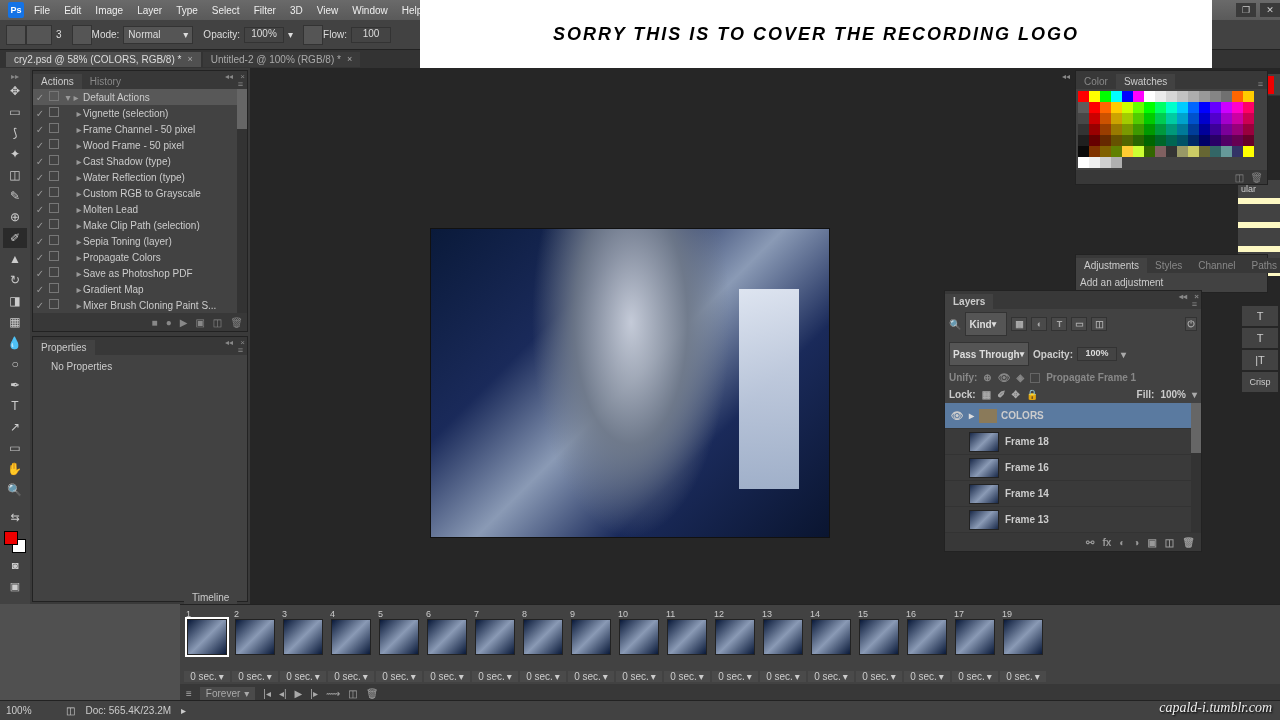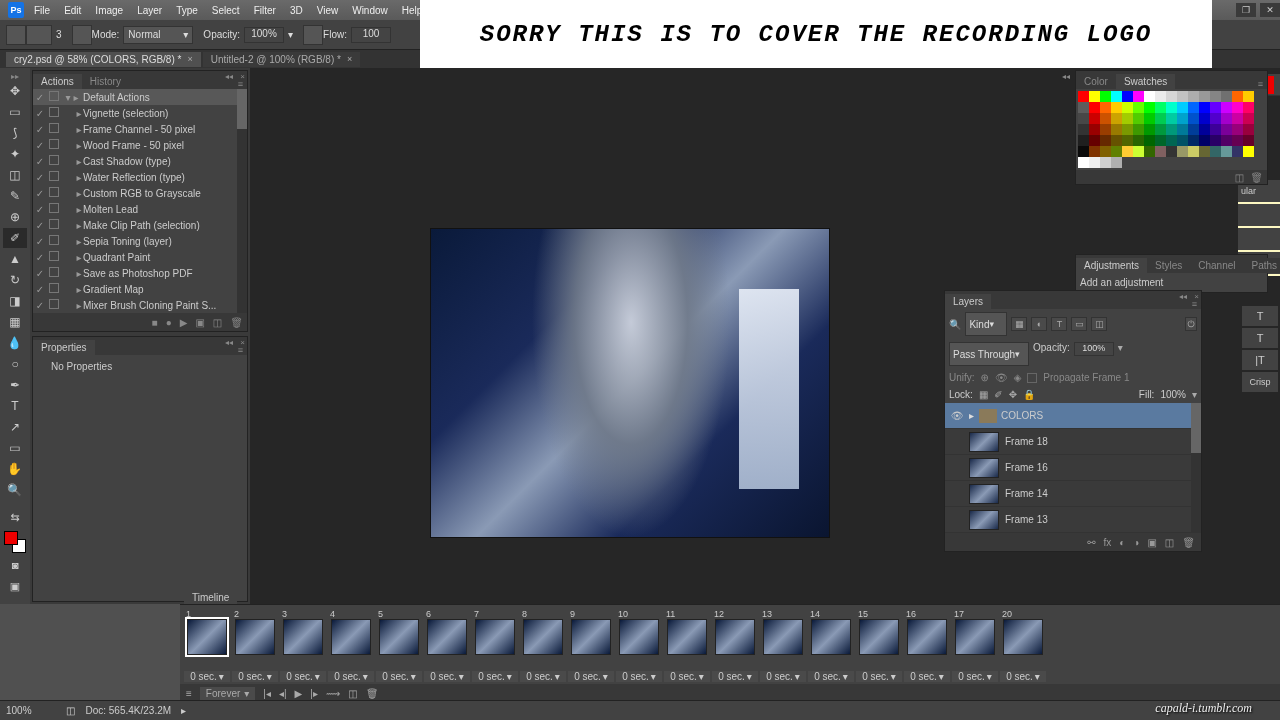--- a/index.html
+++ b/index.html
@@ -12,21 +12,21 @@
 .win-controls div { width: 20px; height: 14px; background: #3a3a3a; margin-left: 4px; color: #ccc; display: flex; align-items: center; justify-content: center; font-size: 9px; }
 
 .optionsbar { background: #424242; height: 30px; display: flex; align-items: center; padding: 0 6px; color: #ddd; border-bottom: 1px solid #222; position: relative; }
 .opt-group { display: flex; align-items: center; margin-right: 10px; gap: 4px; }
 .opt-icon { width: 20px; height: 20px; background: #555; border: 1px solid #333; }
 .opt-label { font-size: 10px; }
 .opt-select { background: #555; border: 1px solid #333; color: #ddd; padding: 1px 4px; font-size: 10px; height: 18px; min-width: 70px; display:flex; align-items:center; }
 .opt-input { background: #444; border: 1px solid #333; color: #ddd; width: 40px; height: 16px; font-size: 10px; text-align: center; }
 
 .white-banner { position: absolute; left: 420px; top: 0; width: 792px; height: 68px; background: #fff; display: flex; align-items: center; justify-content: center; z-index: 5; }
-.white-banner span { font-family: Liberation Mono, monospace; font-style: italic; font-weight: bold; font-size: 24px; letter-spacing: 2px; color: #000; text-align: right; }
+.white-banner span { font-family: Liberation Sans, sans-serif; font-style: italic; font-weight: bold; font-size: 18px; letter-spacing: 2px; color: #000; text-align: right; }
 
 .tabsbar { background: #333; height: 18px; display: flex; align-items: center; padding-left: 6px; }
 .doc-tab { background: #505050; color: #ddd; padding: 2px 8px; margin-right: 2px; font-size: 10px; display: flex; align-items: center; }
 .doc-tab.inactive { background: #3a3a3a; color: #aaa; }
 .tab-close { margin-left: 6px; font-size: 9px; color: #aaa; }
 
 .main { display: flex; height: 536px; }
 .toolbar { width: 30px; background: #424242; display: flex; flex-direction: column; align-items: center; padding-top: 4px; gap: 1px; }
 .tool { width: 24px; height: 20px; display: flex; align-items: center; justify-content: center; color: #ccc; cursor: pointer; font-size: 12px; }
 .tool.active { background: #2a2a2a; }
@@ -68,25 +68,25 @@
 .color-panel { position:absolute; right:12px; top:70px; width:193px; z-index:7;}
 .color-body { padding: 2px; }
 .swatch-row { display: flex; }
 .swatch { width: 11px; height: 11px; }
 .swatch-footer { height:14px; background:#383838; display:flex; justify-content:flex-end; align-items:center; gap:6px; color:#888; padding:0 4px;}
 
 .red-swatch-strip { position:absolute; right:0; top:74px; width:40px; z-index:4;}
 .red-strip-item { height:22px; background:#424242; border-bottom:1px solid #333; display:flex; align-items:center; justify-content:center;}
 .red-big { width:28px; height:18px; background:#e00;}
 
-.layers-panel { position:absolute; right:78px; top:290px; width:258px; z-index:8;}
+.layers-panel { position:absolute; right:78px; top:290px; width:258px; z-index:8;font-weight:bold;}
 .layers-head-row { display:flex; align-items:center; padding:3px 4px; gap:4px; background:#424242;}
 .layers-select { background:#555; border:1px solid #333; color:#ddd; height:24px; font-size:9px; padding:0 3px; min-width:42px; display:flex; align-items:center;}
 .layers-filter-icon { width:16px; height:14px; background:#4a4a4a; border:1px solid #333; display:flex; align-items:center; justify-content:center; color:#aaa; font-size:9px;}
-.layers-row2 { display:flex; align-items:flex-start; padding:3px 4px; gap:4px; background:#424242;}
+.layers-row2 { display:flex; align-items:center; padding:3px 4px; gap:4px; background:#424242;}
 .layers-row2 .lbl { color:#ccc; font-size:10px;}
 .layers-row2 .val { background:#444; border:1px solid #333; color:#ddd; width:40px; height:14px; font-size:9px; text-align:center;}
 .layers-row3 { display:flex; align-items:center; padding:3px 4px; gap:6px; background:#424242; color:#888; font-size:10px;}
 .layers-row3 .chk { width:10px; height:10px; border:1px solid #666;}
 .lock-row { display:flex; align-items:center; padding:3px 4px; gap:6px; background:#424242; color:#ccc; font-size:10px;}
 .lock-icon { color:#aaa; font-size:10px;}
 .layer-list { max-height: 200px; overflow:hidden; position:relative; background:#3a3a3a;}
 .layer-item { display:flex; align-items:center; height:26px; border-bottom:1px solid #333; color:#ccc;}
 .layer-item.selected { background:#5a7aa0;}
 .layer-vis { width:24px; text-align:center; color:#ccc;}
@@ -95,40 +95,40 @@
 .layer-name { font-size:10px;}
 .layer-scroll { position:absolute; right:0; top:0; width:10px; height:100%; background:#333;}
 .layer-scroll-thumb { background:#666; width:100%; height:50px; position:absolute; top:0;}
 .layers-footer { height:18px; background:#383838; display:flex; align-items:center; justify-content:flex-end; gap:8px; padding:0 6px; color:#999;}
 .layers-footer span { font-size:10px; cursor:pointer;}
 
 .adj-panel { position:absolute; right:12px; top:254px; width:193px; z-index:7;}
 .adj-body { padding:4px; color:#ccc; font-size:10px;}
 
 .side-labels { position:absolute; right:0; top:180px; width:42px; z-index:4;}
-.side-lbl { height:24px; background:#424242; border-bottom:2px solid #fef9c3; color:#ccc; font-size:9px; display:flex; align-items:center; padding-left:3px;}
+.side-lbl { height:24px; background:#424242; border-bottom:6px solid #fef9c3; color:#ccc; font-size:9px; display:flex; align-items:center; padding-left:3px;}
 
 .timeline { position: absolute; left: 180px; right: 0; bottom: 22px; height: 94px; background: #424242; border-top:1px solid #222;}
 .timeline-tab { position:absolute; left:4px; top:-14px; background:#424242; color:#ccc; padding:1px 8px; font-size:10px;}
 .timeline-frames { display:flex; padding:4px 4px 0 4px; gap:2px; overflow:hidden; height:66px;}
 .tl-frame { width:46px; display:flex; flex-direction:column; align-items:center;}
 .tl-frame.selected .tl-thumb { outline:2px solid #fff;}
 .tl-num { color:#ccc; font-size:9px; align-self:flex-start; padding-left:2px;}
 .tl-thumb { width:40px; height:36px; background: linear-gradient(135deg,#0a1a3a,#8a9ab5,#0a1a3a); border:1px solid #222;}
 .tl-delays { display:flex; padding:0 4px; gap:2px;}
 .tl-delay { width:46px; text-align:center; color:#ccc; font-size:9px; background:#4a4a4a; display:flex; justify-content:center; gap:2px;}
 .tl-controls { height:18px; background:#383838; display:flex; align-items:center; padding:0 6px; gap:8px; color:#aaa; margin-top:2px;}
 .tl-controls .sel { background:#4a4a4a; padding:1px 6px; display:flex; align-items:center; gap:4px;}
 .tl-controls span { cursor:pointer;}
 
 .statusbar { position:absolute; left:0; right:0; bottom:0; height:20px; background:#424242; display:flex; align-items:center; color:#ccc; padding:0 6px; gap:10px; border-top:1px solid #222;}
 .statusbar .zoom { width:50px;}
 .statusbar .docinfo { }
 
-.watermark { position:absolute; right:28px; bottom:4px; color:#eee; font-family:'Brush Script MT', cursive; font-size:12px; font-style:italic; z-index:20; text-shadow:1px 1px 2px #000;}
+.watermark { position:absolute; right:8px; bottom:4px; color:#eee; font-family:'Brush Script MT', cursive; font-size:14px; font-style:italic; z-index:20; text-shadow:1px 1px 2px #000;}
 
 .type-icons-r { position:absolute; right:2px; top:306px; width:36px; z-index:4; display:flex; flex-direction:column; gap:2px;}
 .type-icons-r div { height:20px; background:#424242; color:#ccc; display:flex; align-items:center; justify-content:center; font-size:11px;}
 </style>
 </head>
 <body>
 
 <div class="menubar">
   <div class="ps-logo">Ps</div>
   <span class="item">File</span>
@@ -290,21 +290,21 @@
           <div class="action-row">
             <span class="check">✓</span>
             <span class="dlg"><span class="dlg-box"></span></span>
             <span class="expand" style="padding-left:14px">▸</span>
             <span class="name">Sepia Toning (layer)</span>
           </div>
           <div class="action-row">
             <span class="check">✓</span>
             <span class="dlg"><span class="dlg-box"></span></span>
             <span class="expand" style="padding-left:14px">▸</span>
-            <span class="name">Quadrant Paint</span>
+            <span class="name">Propagate Colors</span>
           </div>
           <div class="action-row">
             <span class="check">✓</span>
             <span class="dlg"><span class="dlg-box"></span></span>
             <span class="expand" style="padding-left:14px">▸</span>
             <span class="name">Save as Photoshop PDF</span>
           </div>
           <div class="action-row">
             <span class="check">✓</span>
             <span class="dlg"><span class="dlg-box"></span></span>
@@ -656,21 +656,21 @@
       </div>
       <div class="tl-frame">
         <div class="tl-num">16</div>
         <div class="tl-thumb"></div>
       </div>
       <div class="tl-frame">
         <div class="tl-num">17</div>
         <div class="tl-thumb"></div>
       </div>
       <div class="tl-frame">
-        <div class="tl-num">20</div>
+        <div class="tl-num">19</div>
         <div class="tl-thumb"></div>
       </div>
     </div>
   <div class="tl-delays" id="tl-delays">
       <div class="tl-delay">
         <span>0 sec.</span>
         <span>▾</span>
       </div>
       <div class="tl-delay">
         <span>0 sec.</span>

